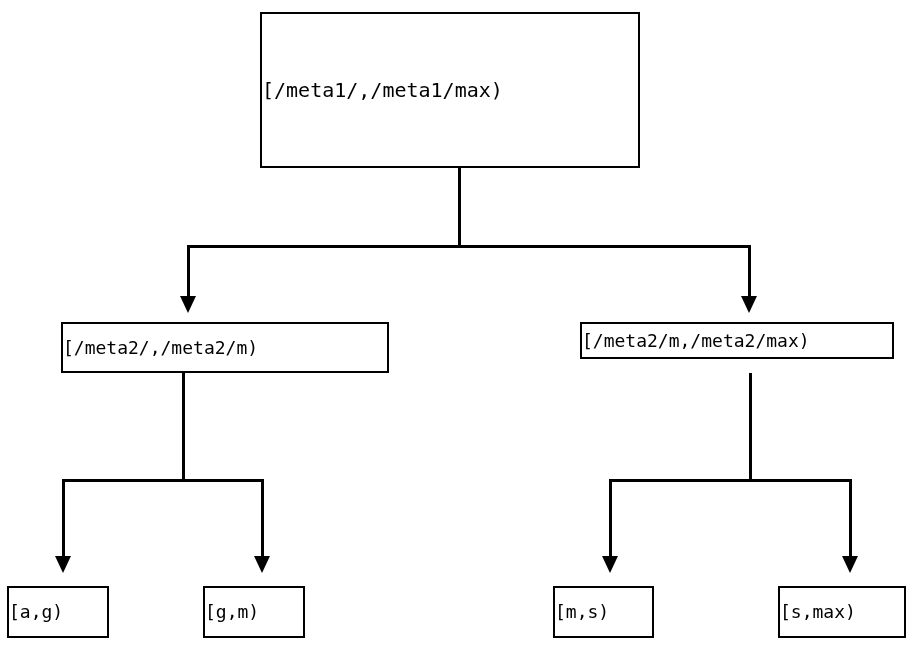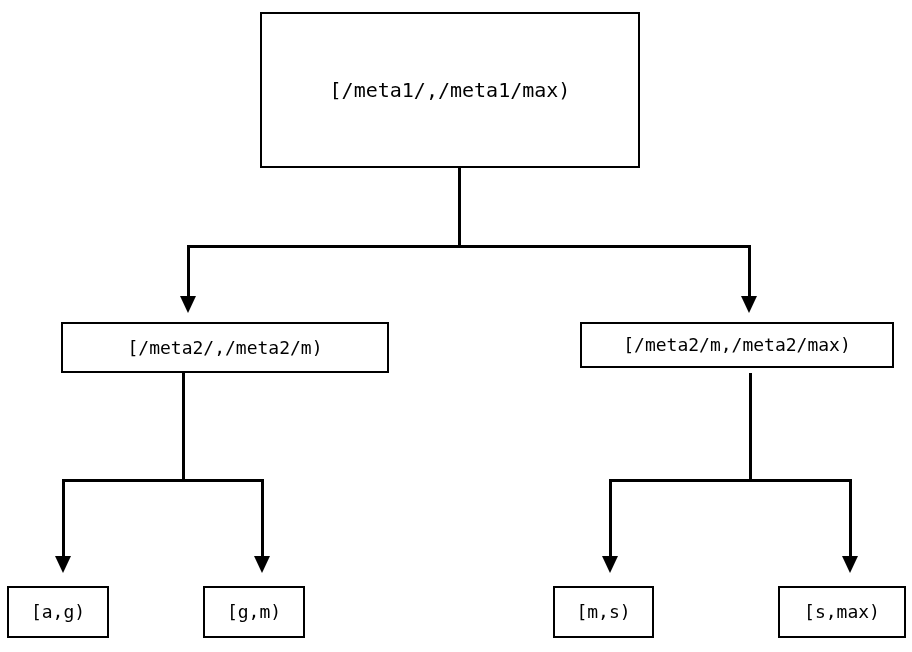--- a/index.html
+++ b/index.html
@@ -16,21 +16,21 @@
     overflow: hidden;
     font-family: "DejaVu Sans Mono", "Liberation Mono", monospace;
   }
   .node {
     position: absolute;
     box-sizing: border-box;
     border: 2px solid #000000;
     background: #ffffff;
     display: flex;
     align-items: center;
-    justify-content: center;
+    justify-content: flex-start;
     color: #000000;
     white-space: pre;
   }
   .node-label {
     display: block;
     line-height: 1;
     letter-spacing: 0px;
   }
   #node-root {
     left: 260px;
@@ -44,21 +44,21 @@
     top: 322px;
     width: 328px;
     height: 51px;
     font-size: 18px;
     margin-left: 41px;
   }
   #node-mid-right {
     left: 580px;
     top: 322px;
     width: 314px;
-    height: 46px;
+    height: 37px;
     font-size: 18px;
   }
   .leaf {
     top: 586px;
     height: 52px;
     font-size: 18px;
   }
   #node-leaf-ag   { left: 7px;   width: 102px; }
   #node-leaf-gm   { left: 203px; width: 102px; }
   #node-leaf-ms   { left: 553px; width: 101px; }

